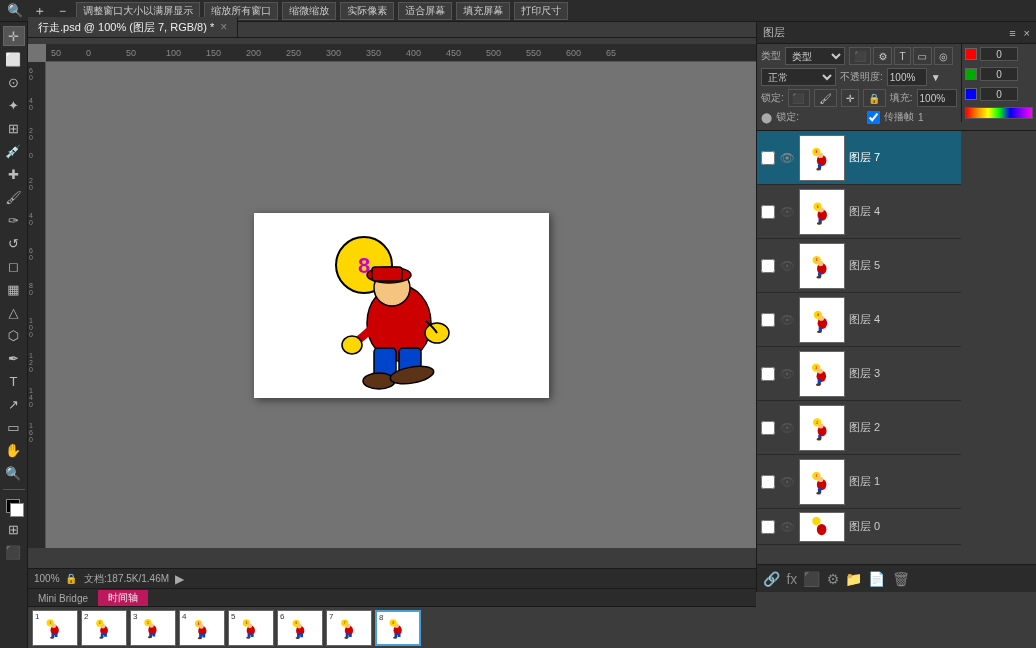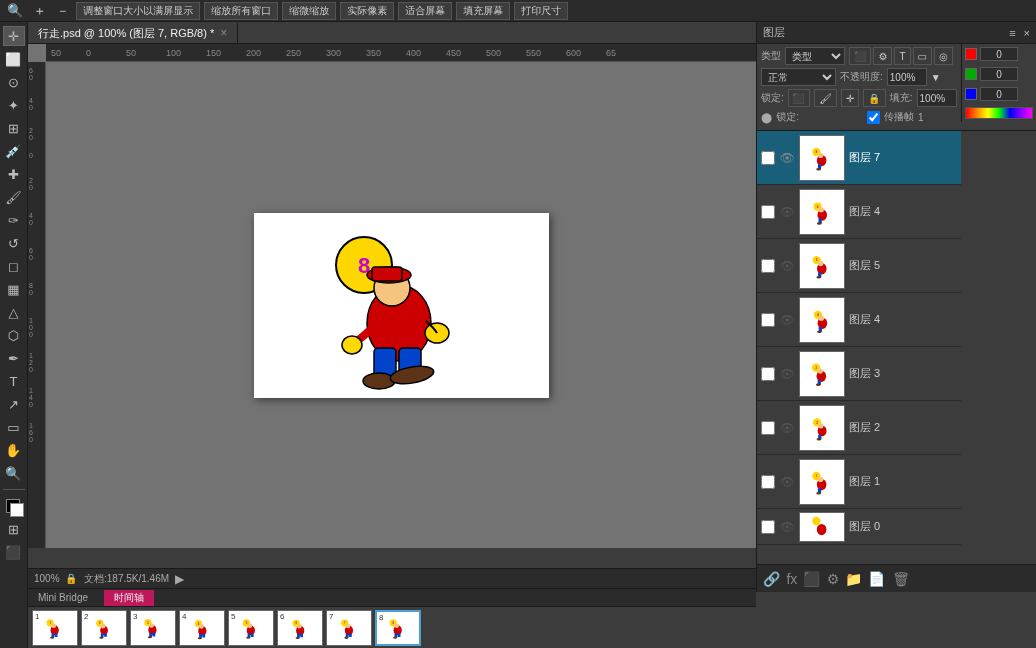--- a/index.html
+++ b/index.html
@@ -70,21 +70,21 @@
       font-size: 13px;
       color: #bbb;
       border: 1px solid transparent;
     }
     .tool-icon.active { background: #555; border-color: #666; }
 
     
     #tab-bar {
       position: absolute;
       top: 22px; left: 28px; right: 280px;
-      height: 22px;
+      height: 16px;
       background: #3c3c3c;
       display: flex;
       align-items: flex-end;
       border-bottom: 1px solid #1a1a1a;
       z-index: 100;
     }
     .tab {
       background: #2b2b2b;
       color: #aaa;
       font-size: 11px;
@@ -281,23 +281,22 @@
       bottom: 0; left: 28px;
       right: 280px;
       height: 60px;
       background: #3c3c3c;
       border-top: 1px solid #1a1a1a;
     }
     #timeline-tabs {
       display: flex;
       background: #2b2b2b;
       height: 18px;
-      align-items: center;
+      align-items: flex-end;
       border-bottom: 1px solid #1a1a1a;
-      gap: 6px;
     }
     .timeline-tab {
       padding: 1px 10px;
       font-size: 10px;
       color: #aaa;
       cursor: pointer;
       height: 16px;
       display: flex;
       align-items: center;
     }

